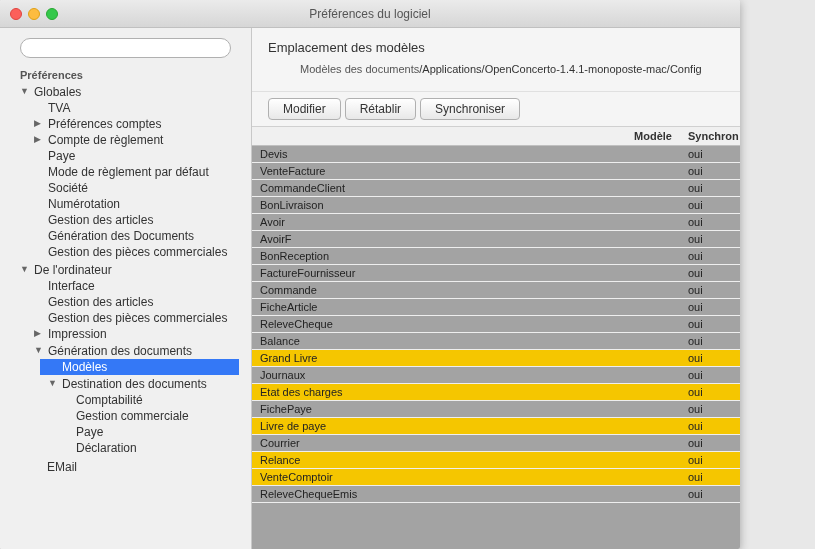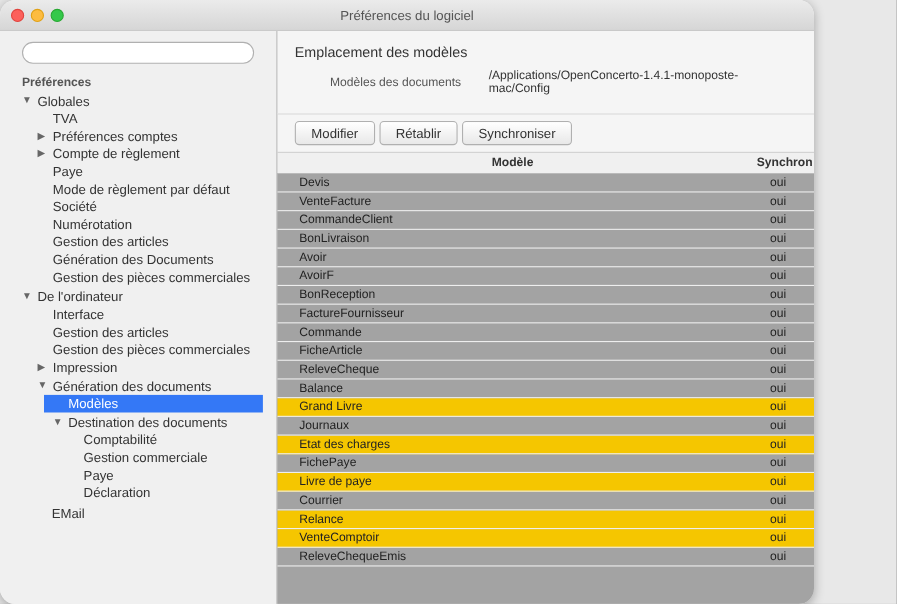--- a/index.html
+++ b/index.html
@@ -8,21 +8,21 @@
       font-size: 12px;
       background: #e8e8e8;
       width: 815px;
       height: 549px;
       overflow: hidden;
     }
     .window {
       width: 740px;
       height: 549px;
       background: #f5f5f5;
-      border-radius: 14px;
+      border-radius: 2px;
       display: flex;
       flex-direction: column;
       box-shadow: 0 2px 10px rgba(0,0,0,0.3);
       overflow: hidden;
     }
     .titlebar {
       height: 28px;
       background: linear-gradient(to bottom, #ebebeb, #d6d6d6);
       display: flex;
       align-items: center;
@@ -143,21 +143,21 @@
     }
     .panel-title {
       font-size: 13px;
       font-weight: 500;
       color: #333;
       margin-bottom: 8px;
     }
     .path-row {
       display: flex;
       align-items: center;
-      gap: 25px;
+      gap: 0;
       margin-bottom: 8px;
       padding-left: 32px;
     }
     .path-label {
       font-size: 11px;
       color: #555;
       white-space: nowrap;
     }
     .path-value {
       font-size: 11px;
@@ -190,28 +190,28 @@
       border-collapse: collapse;
       table-layout: fixed;
     }
     thead th {
       background: #f0f0f0;
       border-bottom: 1px solid #c0c0c0;
       padding: 3px 8px;
       font-size: 11px;
       font-weight: 600;
       color: #333;
-      text-align: center;
+      text-align: right;
       position: sticky;
       top: 0;
     }
     th:first-child { width: auto; }
     th:last-child { width: 60px; }
     tbody tr td {
-      padding: 2px 20px;
+      padding: 2px 8px;
       font-size: 11px;
       border-bottom: 1px solid #eeeeee;
       color: #222;
     }
     tbody tr.highlighted td {
       background: #f5c600;
       color: #222;
     }
   </style>
 </head>

